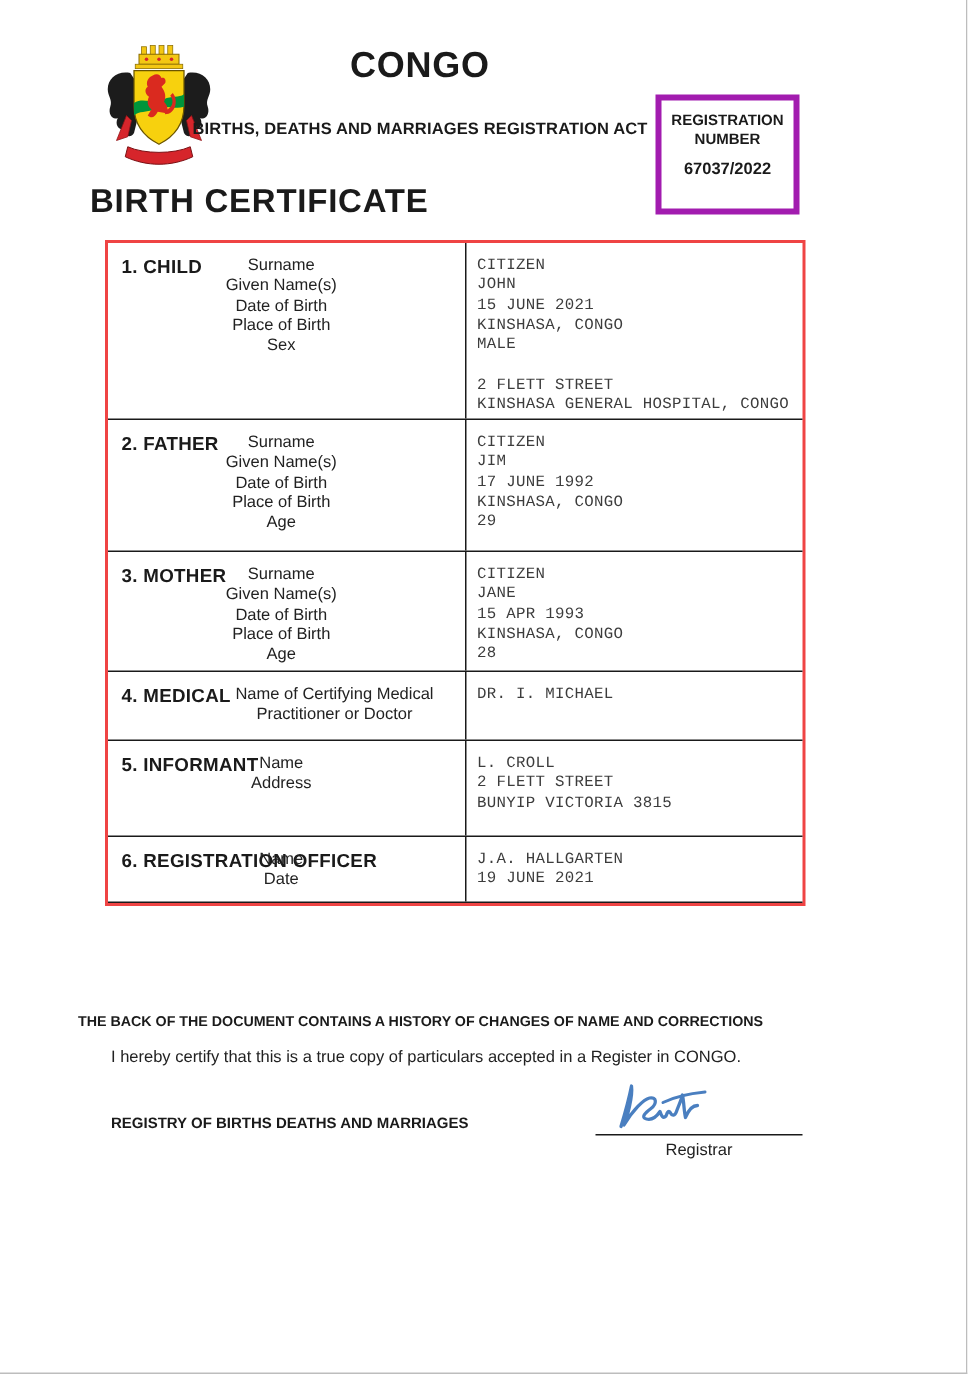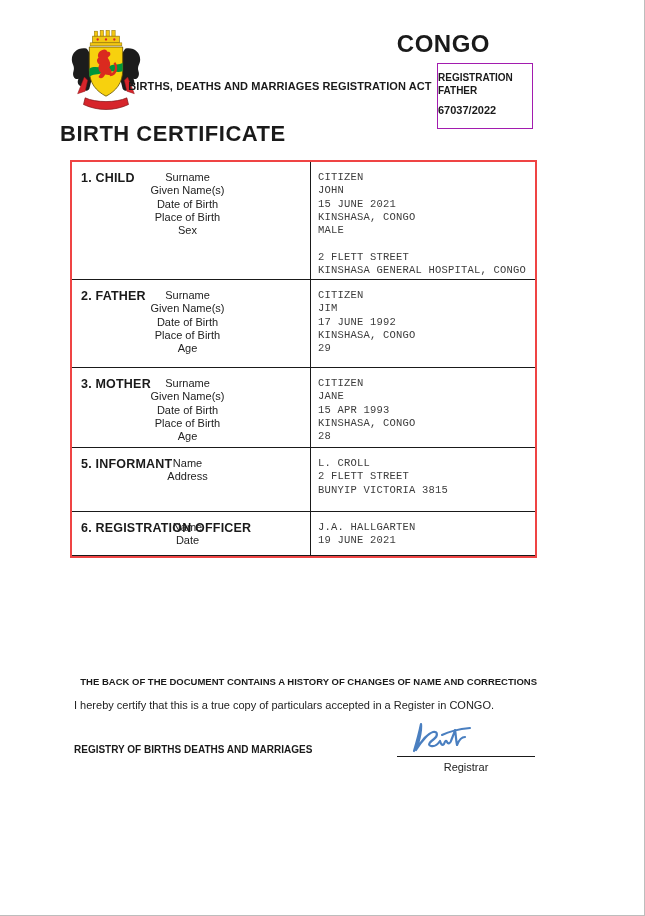--- a/index.html
+++ b/index.html
@@ -2,46 +2,46 @@
 <html><head>
 <meta charset="utf-8">
 <style>
   html,body { margin:0; padding:0; background:#ffffff; }
   body { width:645px; height:916px; font-family:"Liberation Sans", sans-serif; color:#1a1a1a; }
   .page { position:relative; width:644px; height:915px; background:#fff;
           border-right:1px solid #bdbdbd; border-bottom:1px solid #bdbdbd; overflow:hidden; }
 
   
   .crest { position:absolute; left:64px; top:27px; width:84px; height:90px; }
-  .country { position:absolute; left:70px; top:30px; width:420px; text-align:right;
+  .country { position:absolute; left:70px; top:30px; width:420px; text-align:center;
              font-size:24px; font-weight:bold; letter-spacing:0.5px; }
   .act { position:absolute; left:70px; top:80px; width:420px; text-align:center;
          font-size:11px; font-weight:bold; letter-spacing:0.1px; }
-  .regbox { position:absolute; left:437px; top:63px; width:96px; height:66px;
-            border:1px solid #a21caf; box-sizing:border-box; padding-top:7px; }
+  .regbox { position:absolute; left:437px; top:63px; width:96px; height:80px;
+            border:4px solid #a21caf; box-sizing:border-box; text-align:center; padding-top:7px; }
   .reglabel { font-size:10px; font-weight:bold; line-height:13px; }
   .regnum { font-size:11px; font-weight:bold; margin-top:7px; }
   .doctitle { position:absolute; left:60px; top:121px; width:463px; text-align:left;
               font-size:22px; font-weight:bold; letter-spacing:0.5px; }
 
   
   .cert-table { position:absolute; left:70px; top:160px; width:463px; border:2px solid #ef4444; }
   .row { position:relative; border-bottom:1px solid #1a1a1a; box-sizing:border-box; }
   .row.last { border-bottom:none; }
   .divider { position:absolute; left:238px; top:0; bottom:0; width:0; border-left:1px solid #1a1a1a; }
   .sec-title { position:absolute; left:9px; top:9px; font-size:12.5px; font-weight:bold; letter-spacing:0.2px; white-space:nowrap; }
   .labels { position:absolute; left:0; top:9px; width:231px; text-align:center; font-size:11px; color:#222; }
   .values { position:absolute; left:246px; top:9px; right:5px;
             font-family:"Liberation Mono", monospace; font-size:10.5px; color:#3c3c3c; letter-spacing:0.2px; }
   .line { min-height:13.3px; line-height:13.3px; }
   .narrow { width:160px; margin-left:auto; }
   .note { position:absolute; left:9px; top:33px; font-size:11px; color:#333; }
 
   
-  .back-notice { position:absolute; left:74px; top:676px; width:463px; text-align:right;
+  .back-notice { position:absolute; left:52px; top:676px; width:463px; text-align:left;
                  font-size:9.5px; font-weight:bold; }
   .certify { position:absolute; left:74px; top:699px; font-size:11px; color:#222; }
   .registry { position:absolute; left:74px; top:744px; font-size:10px; font-weight:bold; }
   .sig-svg { position:absolute; left:404px; top:719px; width:112px; height:38px; }
   .sig-line { position:absolute; left:397px; top:756px; width:138px; border-top:1.5px solid #1a1a1a; }
   .sig-caption { position:absolute; left:397px; top:761px; width:138px; text-align:center; font-size:11px; color:#222; }
 
   
   .watermark { position:absolute; right:13px; top:855px; font-size:45px; font-weight:bold;
                letter-spacing:-0.5px; color:#3cb24a; white-space:nowrap; }
@@ -88,21 +88,21 @@
       <path d="M25,85 C38,91 62,91 75,85 L77,93 C60,101 40,101 23,93 Z" fill="#d6252b" stroke="#7a1014" stroke-width="0.8"></path>
     </svg>
   </div>
 
   <div class="country">CONGO</div>
   <div class="act">BIRTHS, DEATHS AND MARRIAGES REGISTRATION ACT</div>
 
   <div class="regbox">
     <div class="reglabel">
       <div>REGISTRATION</div>
-      <div>FATHER</div>
+      <div>NUMBER</div>
     </div>
     <div class="regnum">67037/2022</div>
   </div>
 
   <div class="doctitle">BIRTH CERTIFICATE</div>
 
   <div class="cert-table">
 
     <div class="row" style="height:118px">
       <div class="divider"></div>
@@ -159,20 +159,30 @@
       </div>
       <div class="values">
         <div class="line">CITIZEN</div>
         <div class="line">JANE</div>
         <div class="line">15 APR 1993</div>
         <div class="line">KINSHASA, CONGO</div>
         <div class="line">28</div>
       </div>
     </div>
 
+    <div class="row" style="height:46px">
+      <div class="divider"></div>
+      <div class="sec-title">4. MEDICAL</div>
+      <div class="labels">
+        <div class="line narrow">Name of Certifying Medical Practitioner or Doctor</div>
+      </div>
+      <div class="values">
+        <div class="line">DR. I. MICHAEL</div>
+      </div>
+    </div>
 
     <div class="row" style="height:64px">
       <div class="divider"></div>
       <div class="sec-title">5. INFORMANT</div>
       <div class="labels">
         <div class="line">Name</div>
         <div class="line">Address</div>
         <div class="line"></div>
       </div>
       <div class="values">

